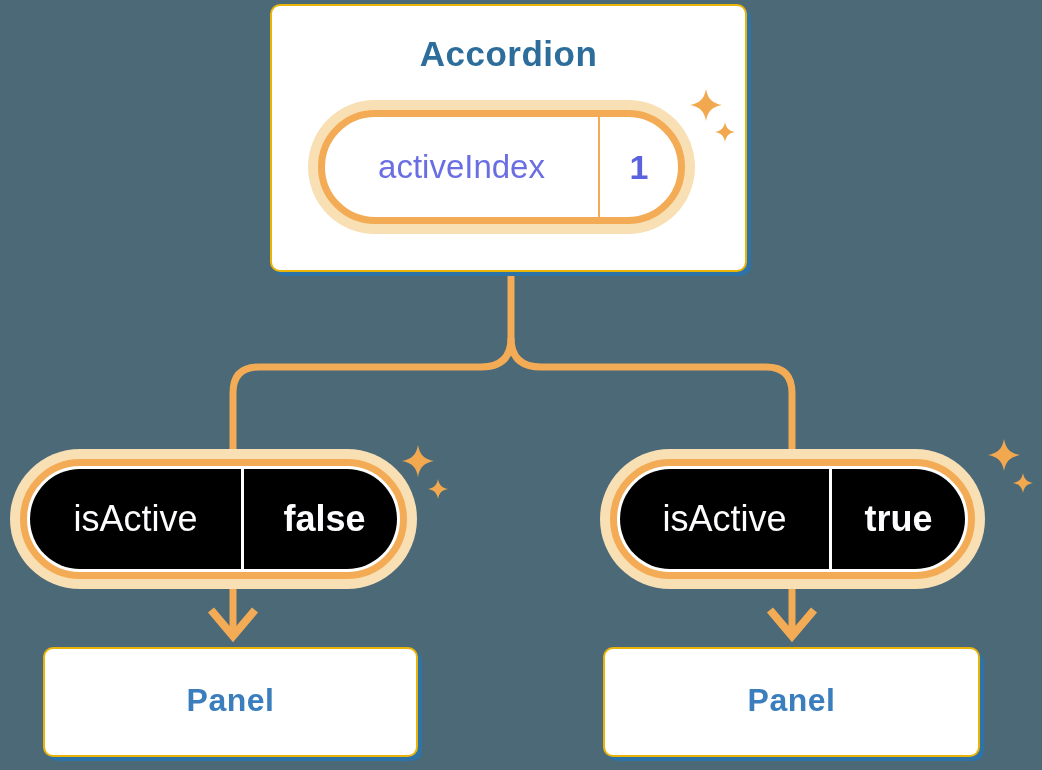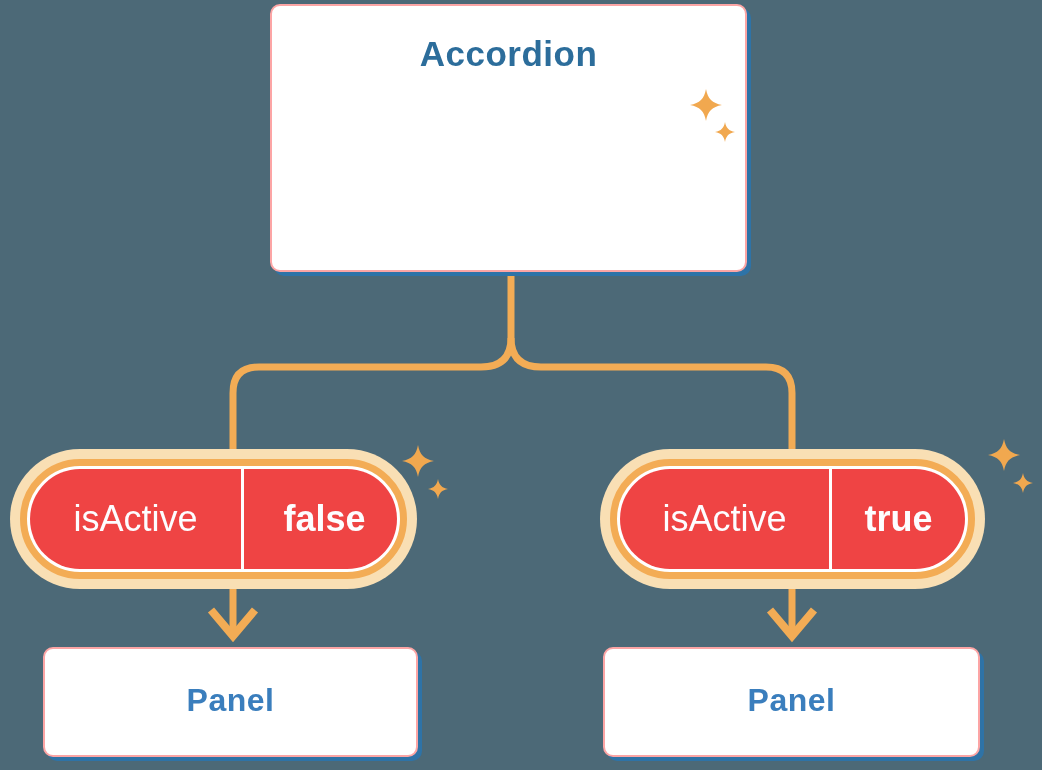--- a/index.html
+++ b/index.html
@@ -2,21 +2,21 @@
 <html><head>
 <meta charset="utf-8">
 <style>
   html,body{margin:0;padding:0;background:#4C6977;}
   *{box-sizing:border-box;font-family:"Liberation Sans",sans-serif;}
   .canvas{
     position:relative;width:1042px;height:770px;background:#4C6977;overflow:hidden;
   }
   
   .comp-box{
-    position:absolute;background:#ffffff;border:2px solid #fca5a5;border-radius:10px;
+    position:absolute;background:#ffffff;border:2px solid #eab308;border-radius:10px;
     box-shadow:4px 4px 0 #2E73A7;z-index:2;
   }
   .box-title{
     position:absolute;left:0;right:0;text-align:center;
     font-weight:700;letter-spacing:.5px;
   }
   .accordion-box{left:270px;top:4px;width:477px;height:268px;}
   .accordion-box .box-title{top:28px;font-size:35px;color:#2C6D9B;}
   .panel-box{top:647px;height:110px;}
   .panel-left{left:43px;width:375px;}
@@ -31,21 +31,21 @@
     left:46px;top:104px;width:367px;height:114px;padding:0;
   }
   .state-pill .pill-cell{color:#6A6EE3;font-size:33px;}
   .state-pill .pill-divider{width:2px;background:#F3AC55;}
   .prop-ring{ 
     top:459px;height:120px;padding:3px;
   }
   .prop-ring-left{left:20px;width:387px;}
   .prop-ring-right{left:610px;width:365px;}
   .prop-pill{
-    flex:1;display:flex;align-items:stretch;background:#ef4444;border-radius:999px;overflow:hidden;
+    flex:1;display:flex;align-items:stretch;background:#000000;border-radius:999px;overflow:hidden;
   }
   .prop-pill .pill-cell{color:#FDFDFF;font-size:36px;}
   .prop-pill .pill-divider{width:3px;background:#ffffff;}
   .pill-cell{
     display:flex;align-items:center;justify-content:center;
   }
   .cell-label{flex:1 1 auto;}
   .cell-value{font-weight:700;}
   .state-pill .cell-value{width:78px;color:#5B62DD;font-size:34px;}
   .prop-ring-left .cell-value{width:153px;padding-left:8px;}
@@ -67,20 +67,25 @@
       <path d="M511 338 Q511 367 541 367 H766 Q792 367 792 393 V633"></path>
     </g>
     <g fill="none" stroke="#F3AC55" stroke-width="8">
       <path d="M211 610 L233 636 L255 610"></path>
       <path d="M770 610 L792 636 L814 610"></path>
     </g>
   </svg>
 
   <div class="comp-box accordion-box">
     <div class="box-title">Accordion</div>
+    <div class="pill-ring state-pill">
+      <div class="pill-cell cell-label">activeIndex</div>
+      <div class="pill-divider"></div>
+      <div class="pill-cell cell-value">1</div>
+    </div>
   </div>
 
   <div class="pill-ring prop-ring prop-ring-left">
     <div class="prop-pill">
       <div class="pill-cell cell-label">isActive</div>
       <div class="pill-divider"></div>
       <div class="pill-cell cell-value">false</div>
     </div>
   </div>
 

